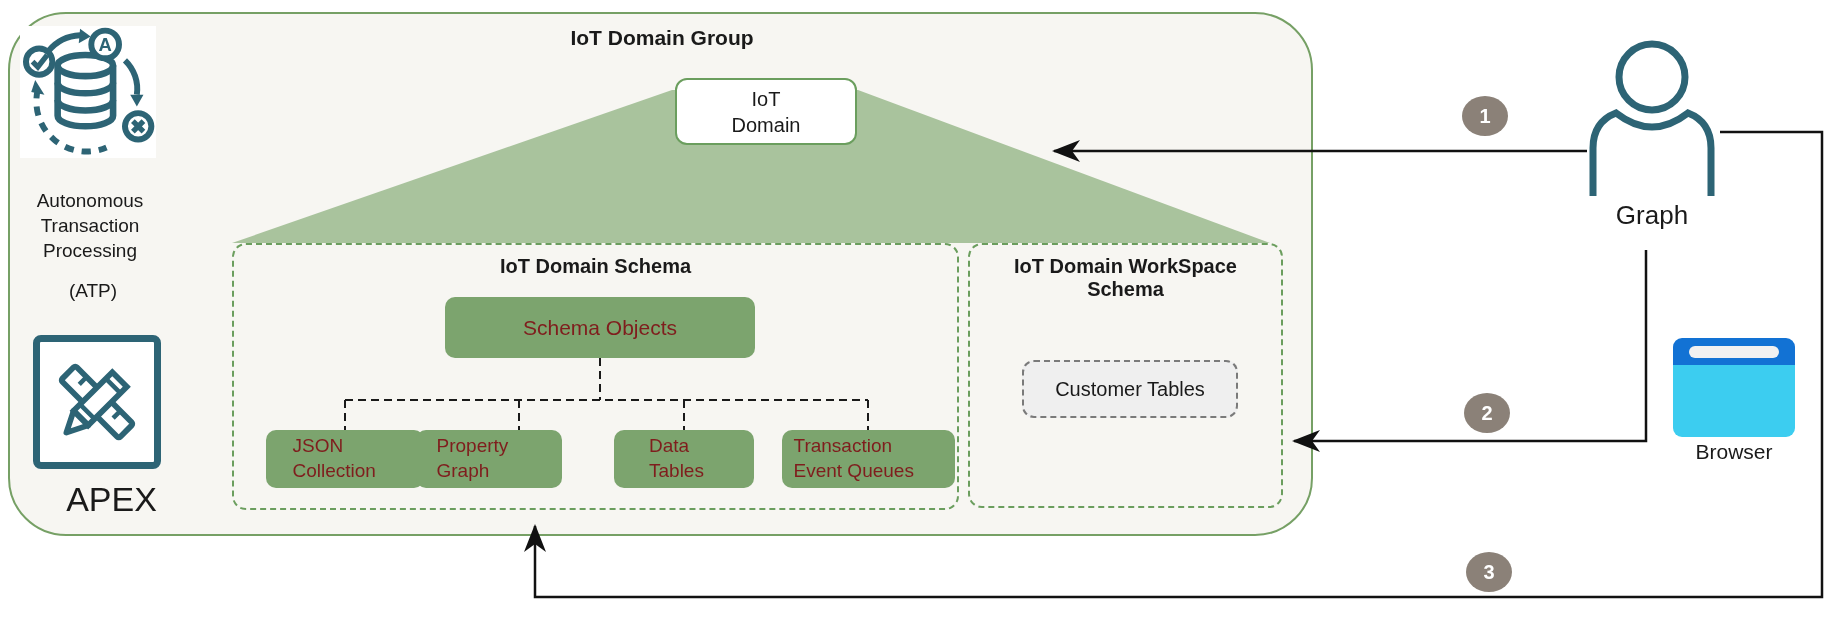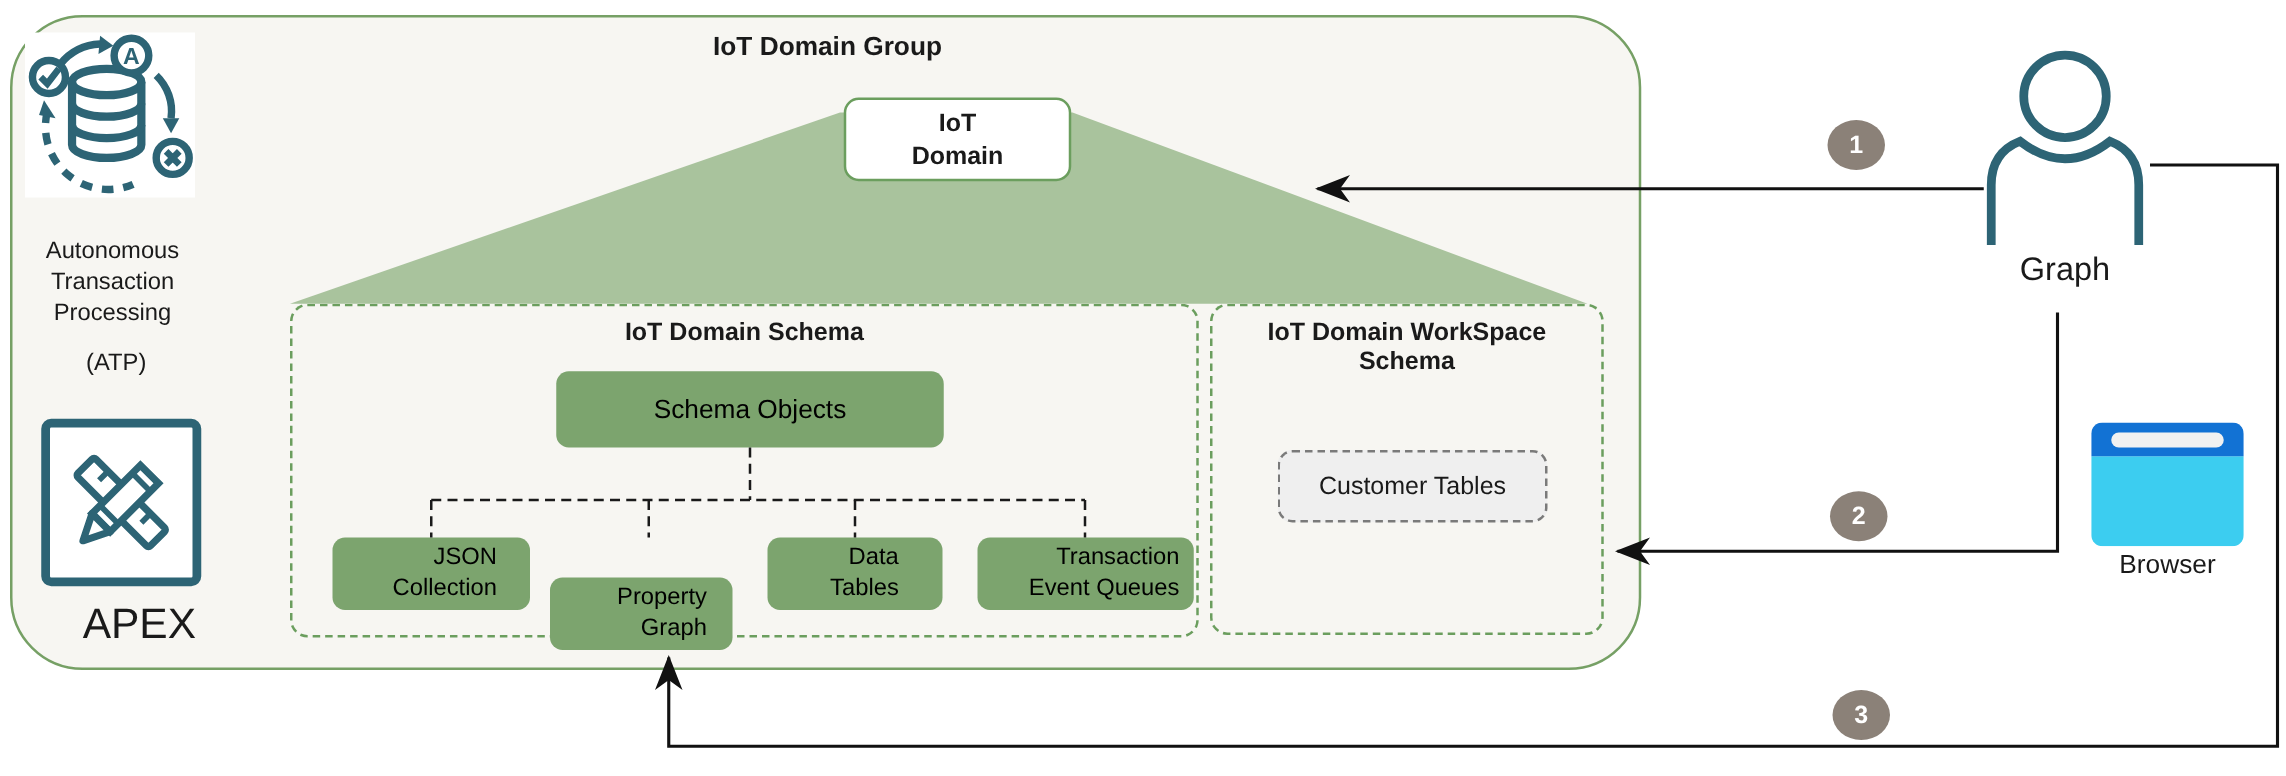--- a/index.html
+++ b/index.html
@@ -26,38 +26,38 @@
   }
   .svg-under{left:0;top:0;z-index:1;pointer-events:none;}
   .svg-over{left:0;top:0;z-index:6;pointer-events:none;}
   .title{font-weight:bold;text-align:center;z-index:3;}
   .group-title{left:362px;top:26px;width:600px;font-size:21px;}
   .domain-box{
     left:675px;top:78px;width:182px;height:67px;background:#fff;
     border:2px solid var(--dashed-green);border-radius:12px;box-sizing:border-box;
     display:flex;align-items:center;justify-content:center;z-index:3;
   }
-  .domain-box span{display:inline-block;width:90px;text-align:center;font-weight:bold;font-size:20px;line-height:1.3;}
+  .domain-box span{display:inline-block;width:90px;text-align:center;font-weight:normal;font-size:20px;line-height:1.3;}
   .dashed-box{
     border:2px dashed var(--dashed-green);border-radius:14px;box-sizing:border-box;z-index:2;
   }
   .schema-box{left:232px;top:243px;width:727px;height:267px;}
   .workspace-box{left:968px;top:243px;width:315px;height:265px;}
   .schema-title{left:232px;top:255px;width:727px;font-size:20px;}
   .workspace-title{left:968px;top:255px;width:315px;font-size:20px;}
   .workspace-title span{display:inline-block;width:280px;}
   .green-box{
-    background:var(--box-green);color:#000000;border-radius:10px;
+    background:var(--box-green);color:#7f1d1d;border-radius:10px;
     display:flex;align-items:center;justify-content:center;text-align:center;z-index:3;
   }
   .schema-objects{left:445px;top:297px;width:310px;height:61px;font-size:21px;}
   .child{top:430px;height:58px;font-size:19px;line-height:1.3;}
-  .child span{display:inline-block;text-align:right;}
+  .child span{display:inline-block;text-align:left;}
   .child-json{left:266px;width:158px;}   .child-json span{width:105px;}
-  .child-prop{left:440px;width:146px;margin-top:32px;}   .child-prop span{width:105px;}
+  .child-prop{left:416px;width:146px;}   .child-prop span{width:105px;}
   .child-data{left:614px;width:140px;}   .child-data span{width:70px;}
   .child-txn{left:782px;width:173px;}    .child-txn span{width:150px;}
   .customer-box{
     left:1022px;top:360px;width:216px;height:58px;background:#efefef;
     border:2px dashed #7a7a7a;border-radius:12px;box-sizing:border-box;
     display:flex;align-items:center;justify-content:center;font-size:20px;z-index:3;
   }
   .atp-tile{left:20px;top:26px;width:136px;height:132px;background:#fff;z-index:3;}
   .atp-label{left:10px;top:188px;width:160px;text-align:center;font-size:19px;line-height:1.32;z-index:3;}
   .atp-abbr{left:13px;top:280px;width:160px;text-align:center;font-size:19px;z-index:3;}

